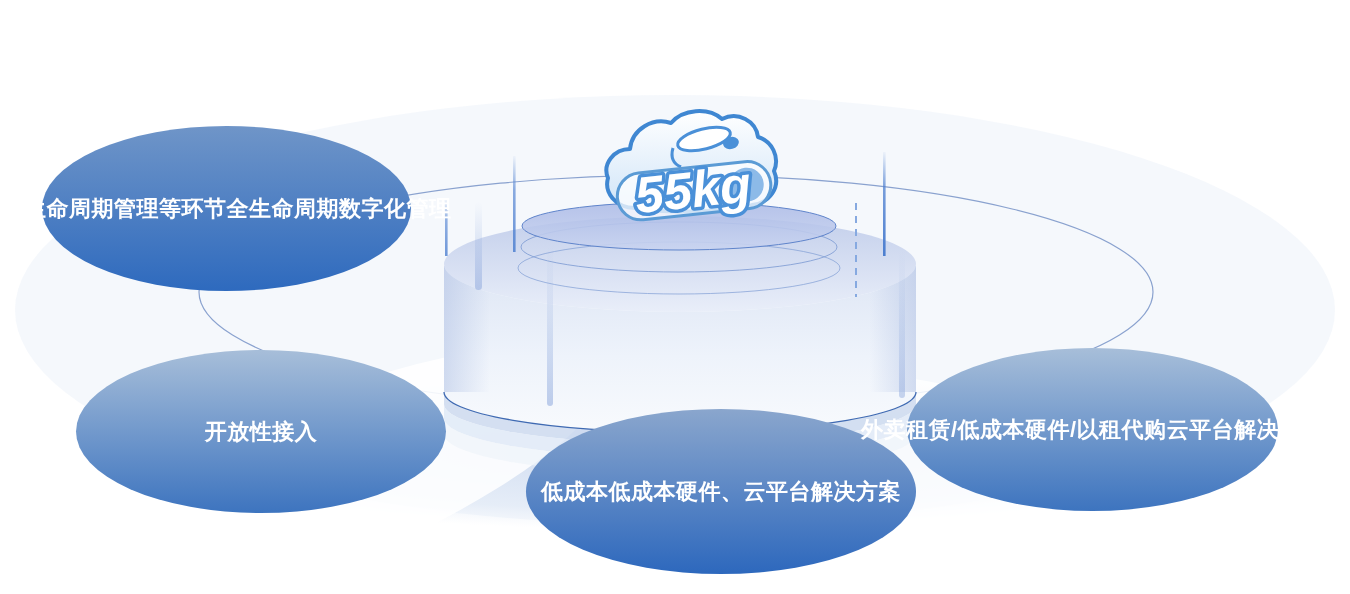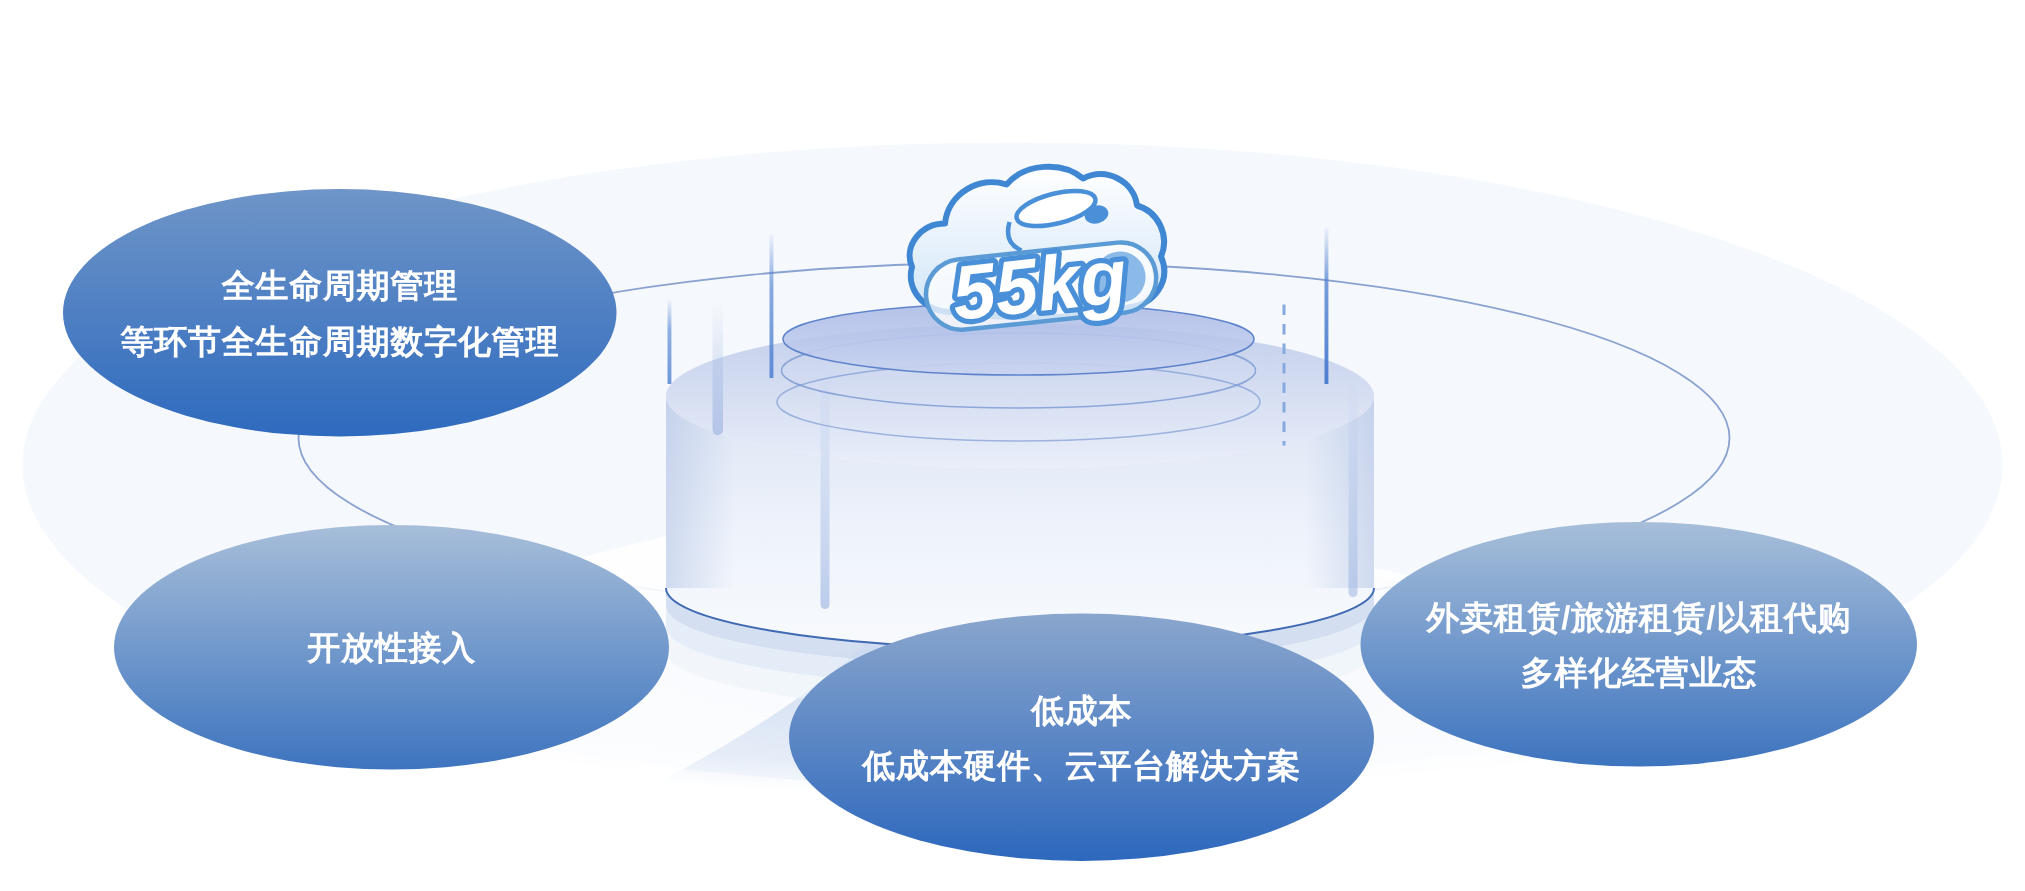--- a/index.html
+++ b/index.html
@@ -3,21 +3,21 @@
 <meta charset="utf-8">
 <style>
   html,body{margin:0;padding:0;background:#ffffff;}
   .canvas{
     position:relative;width:1350px;height:594px;overflow:hidden;background:#ffffff;
     font-family:"Liberation Sans","DejaVu Sans",sans-serif;
   }
   .scene{position:absolute;inset:0;width:1350px;height:594px;}
   .bubble{
     position:absolute;border-radius:50%;
-    display:flex;flex-direction:column;justify-content:center;align-items:center;
+    display:flex;justify-content:center;align-items:center;
     text-align:center;color:#ffffff;font-weight:700;
     font-size:22px;line-height:37px;letter-spacing:0.5px;
   }
   .bubble.primary{background:linear-gradient(180deg,var(--bubble-primary-top,#6f95c8),var(--bubble-primary-bottom,#2e6abe));}
   .bubble.deep{background:linear-gradient(180deg,var(--bubble-deep-top,#8aa6cd),var(--bubble-deep-bottom,#2d68bd));}
   .bubble.muted{background:linear-gradient(180deg,var(--bubble-muted-top,#a7bed9),var(--bubble-muted-bottom,#3d74bf));}
   .b-title,.b-line{white-space:nowrap;}
 </style>
 </head>
 <body>
@@ -121,17 +121,17 @@
   <div class="bubble muted" style="left:76px;top:350px;width:370px;height:163px">
     <div class="b-title">开放性接入</div>
   </div>
 
   <div class="bubble deep" style="left:526px;top:409px;width:390px;height:165px">
     <div class="b-title">低成本</div>
     <div class="b-line">低成本硬件、云平台解决方案</div>
   </div>
 
   <div class="bubble muted" style="left:907px;top:348px;width:371px;height:163px">
-    <div class="b-line">外卖租赁/旅游租赁/以租代购</div>
-    <div class="b-line">多样化经营业态</div>
+    <div class="b-line">外卖租赁/低成本硬件/以租代购</div>
+    <div class="b-line">云平台解决方案</div>
   </div>
 
 </div>
 
 </body></html>

